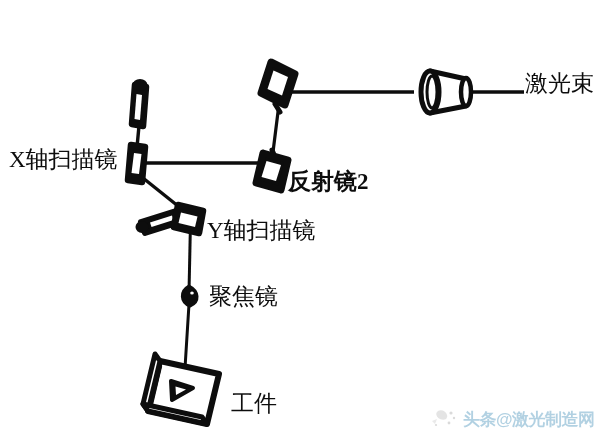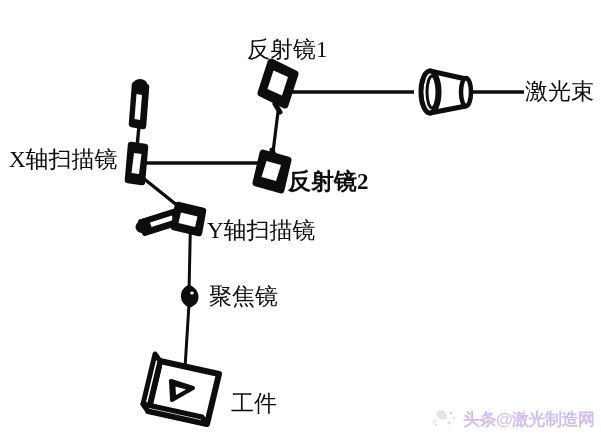--- a/index.html
+++ b/index.html
@@ -31,21 +31,21 @@
     color: #0d0d0d;
     font-family: "Liberation Serif", "DejaVu Serif", serif;
     font-size: 23px;
     line-height: 1;
     white-space: nowrap;
     letter-spacing: 0px;
     -webkit-font-smoothing: antialiased;
   }
   .lbl-mirror1   { left: 247px; top: 38px; }
   .lbl-expander  { left: 394px; top: 38px; }
-  .lbl-laser     { left: 525px; top: 80px; }
+  .lbl-laser     { left: 525px; top: 72px; }
   .lbl-xmirror   { left: 9px;   top: 148px; }
   .lbl-mirror2   { left: 288px; top: 170px; font-weight: bold; }
   .lbl-ymirror   { left: 207px; top: 219px; }
   .lbl-focus     { left: 209px; top: 287px; font-family: Liberation Mono, monospace; }
   .lbl-workpiece { left: 231px; top: 394px; font-family: Liberation Mono, monospace; }
 
   #watermark {
     position: absolute;
     left: 432px;
     top: 404px;
@@ -60,21 +60,21 @@
   #watermark .wm-logo {
     flex: 0 0 auto;
     width: 26px;
     height: 22px;
     position: relative;
   }
   #watermark .wm-text {
     font-family: "Liberation Sans", "DejaVu Sans", sans-serif;
     font-size: 17px;
     font-weight: bold;
-    color: #6d28d9;
+    color: #0369a1;
     white-space: nowrap;
     letter-spacing: -0.5px;
   }
 </style>
 </head>
 <body>
 
 <div id="diagram-root">
 
   <svg id="diagram-svg" viewBox="0 0 601 441" xmlns="http://www.w3.org/2000/svg">
@@ -166,21 +166,20 @@
       <path d="M 148 411 L 143 404 L 202 417 L 207 424 Z" fill="#ffffff" stroke="#0d0d0d" stroke-width="5" stroke-linejoin="round"></path>
 
       <path d="M 152 404 L 161 366" stroke="#0d0d0d" stroke-width="2.4"></path>
 
       <path d="M 171 381 L 193 388 L 172 400 Z" fill="#0d0d0d" stroke="#0d0d0d" stroke-width="4" stroke-linejoin="round"></path>
       <path d="M 175.5 386.5 L 186 389.5 L 176 395 Z" fill="#ffffff" stroke="none"></path>
     </g>
 
   </svg>
 
-  <div class="label lbl-mirror1">反射镜1</div>
 
 
   <div class="label lbl-laser">激光束</div>
 
   <div class="label lbl-xmirror">X轴扫描镜</div>
 
   <div class="label lbl-mirror2">反射镜2</div>
 
   <div class="label lbl-ymirror">Y轴扫描镜</div>
 

